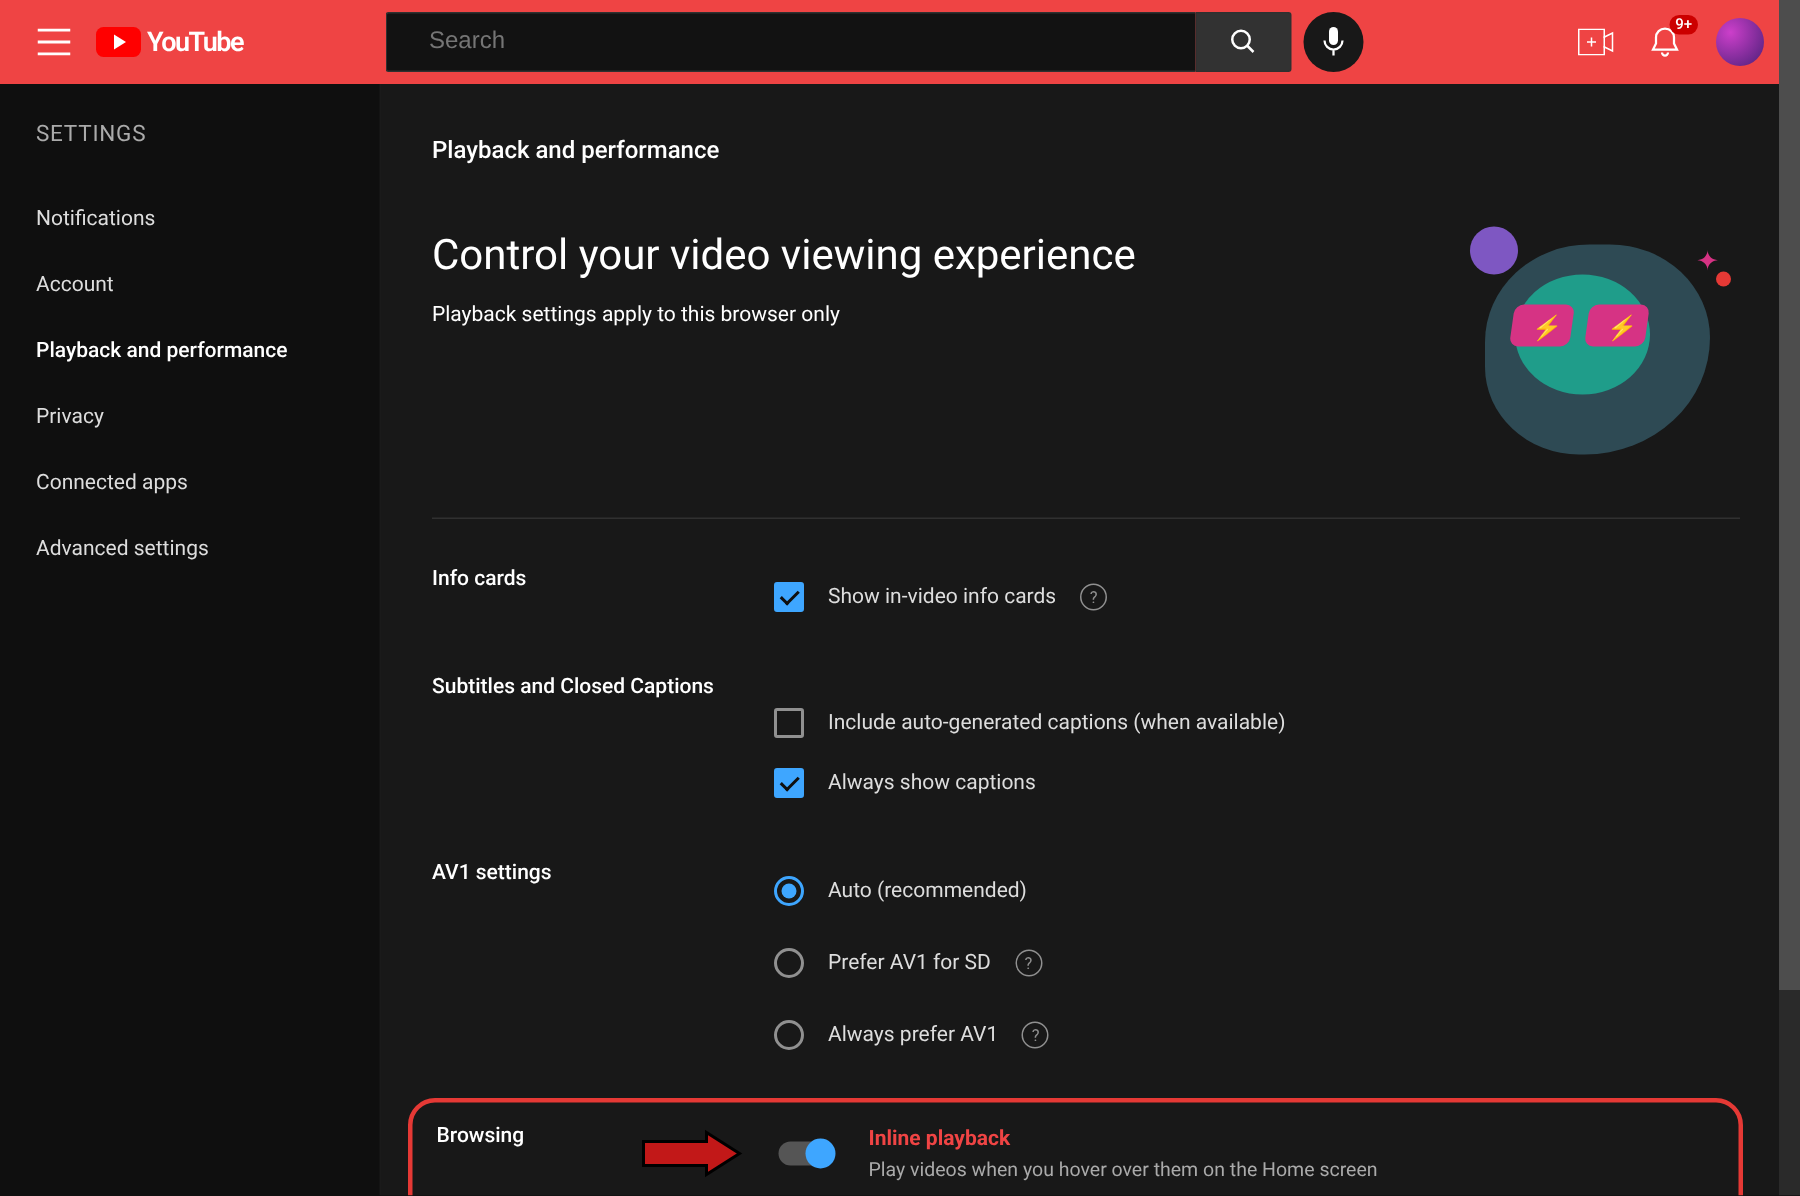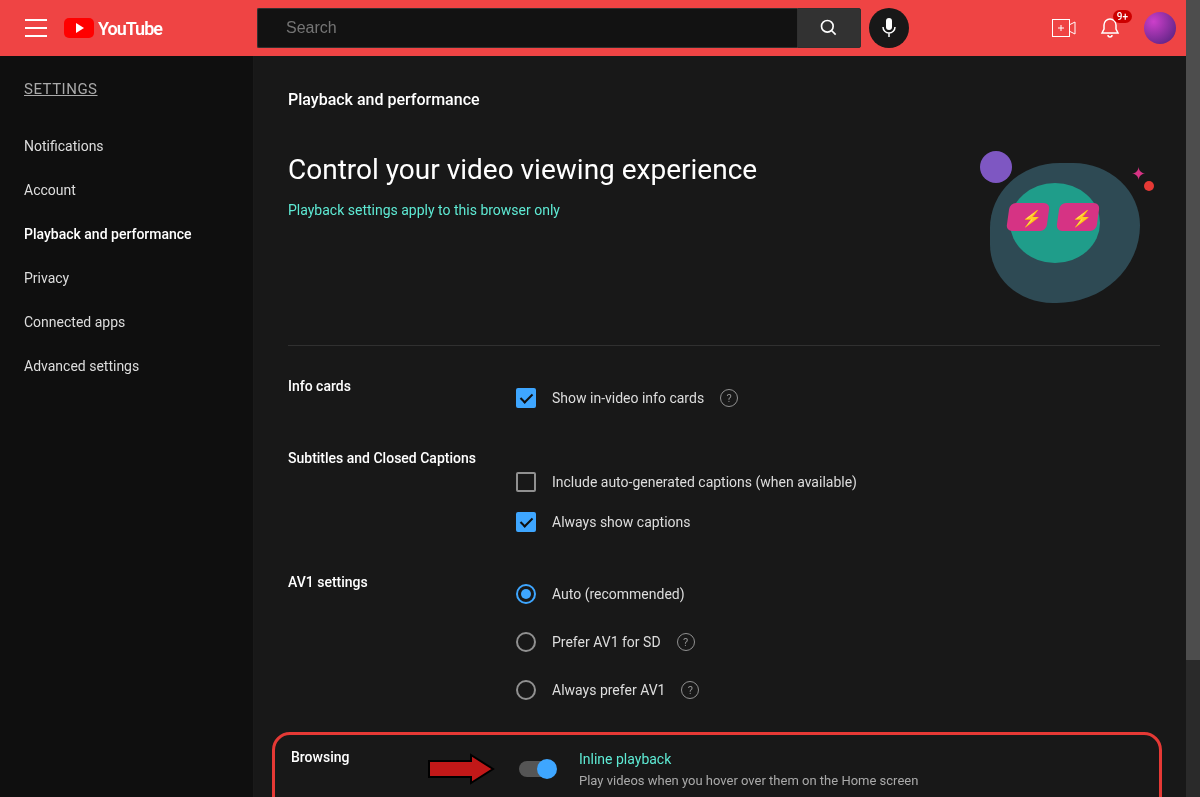--- a/index.html
+++ b/index.html
@@ -18,30 +18,30 @@
   .search-box input { width:100%; background:transparent; border:none; outline:none; color:#aaa; font-size:16px; }
   .search-btn { width:64px; height:40px; background:#323232; border:1px solid #303030; border-radius:0 2px 2px 0; display:flex; align-items:center; justify-content:center; cursor:pointer; }
   .mic-btn { width:40px; height:40px; border-radius:50%; background:#181818; margin-left:8px; display:flex; align-items:center; justify-content:center; cursor:pointer; }
   .hdr-right { position:absolute; right:24px; top:0; height:56px; display:flex; align-items:center; gap:22px; }
   .icon-btn { width:24px; height:24px; display:flex; align-items:center; justify-content:center; cursor:pointer; position:relative; }
   .badge { position:absolute; top:-6px; right:-10px; background:#cc0000; color:#fff; font-size:10px; font-weight:500; padding:1px 4px; border-radius:8px; }
   .avatar { width:32px; height:32px; border-radius:50%; background: radial-gradient(circle at 30% 30%, #cc3fca, #4a1f78); cursor:pointer; }
 
   
   .sidebar { position:absolute; top:56px; left:0; width:254px; bottom:0; background:#0f0f0f; padding:24px 0 0 24px; border-right:1px solid #1a1a1a; }
-  .side-title { color:#aaa; font-size:15px; letter-spacing:0.5px; margin-bottom:26px;text-decoration:underline; }
+  .side-title { color:#aaa; font-size:15px; letter-spacing:0.5px; margin-bottom:26px; }
   .side-item { font-size:14px; color:#ddd; padding:14px 0; cursor:pointer; }
   .side-item.active { color:#fff; font-weight:500; }
 
   
   .main { position:absolute; top:56px; left:254px; right:0; bottom:0; padding:34px 0 0 34px; overflow:hidden; background:#181818; }
   .page-title { font-size:16px; font-weight:500; color:#fff; }
   .hero { display:flex; align-items:flex-start; justify-content:space-between; padding-right:40px; margin-top:44px; }
   .hero h1 { font-size:28px; font-weight:400; color:#fff; }
-  .hero-sub { font-size:14px; color:#5eead4; margin-top:16px; }
+  .hero-sub { font-size:14px; color:#ffffff; margin-top:16px; }
   .illus { width:190px; height:150px; position:relative; flex-shrink:0; }
   .illus .blob { position:absolute; width:150px; height:140px; left:20px; top:10px; background:#2e4a54; border-radius:50% 48% 60% 45%; }
   .illus .head { position:absolute; width:90px; height:80px; left:40px; top:30px; background:#1f9d8a; border-radius:50%; }
   .illus .glasses { position:absolute; left:38px; top:50px; width:96px; height:30px; }
   .illus .lens { position:absolute; width:40px; height:28px; background:#d63384; border-radius:6px; transform:skewX(-8deg); }
   .illus .lens.l{left:0;} .illus .lens.r{left:50px;}
   .illus .bolt{position:absolute;left:14px;top:6px;color:#7e3fd1;font-size:16px;font-weight:700;}
   .illus .dot1{position:absolute;top:-2px;left:10px;width:32px;height:32px;background:#7e57c2;border-radius:50%;}
   .illus .dot2{position:absolute;top:28px;right:6px;width:10px;height:10px;background:#e53935;border-radius:50%;}
   .illus .plus{position:absolute;top:10px;right:14px;color:#d63384;font-size:18px;}
@@ -60,21 +60,21 @@
   .radio.on::after{ content:""; width:10px; height:10px; background:#3ea6ff; border-radius:50%; }
   .help { width:18px; height:18px; border:1.5px solid #909090; border-radius:50%; font-size:11px; color:#909090; display:flex; align-items:center; justify-content:center; cursor:pointer; }
 
   
   .highlight-box { border:3px solid #e53935; border-radius:18px; margin:22px 38px 0 -16px; padding:14px 16px 22px 16px; position:relative; }
   .highlight-box .section-row{ padding-top:0; }
   .arrow-annot { position:absolute; left:152px; top:18px; }
   .toggle { width:36px; height:16px; background:#555; border-radius:10px; position:relative; cursor:pointer; flex-shrink:0;}
   .toggle.on::after{ content:""; position:absolute; right:-2px; top:-2px; width:20px; height:20px; background:#3ea6ff; border-radius:50%; }
   .opt-col { display:flex; flex-direction:column; }
-  .opt-title { font-size:14px; font-weight:400; color:#5eead4; }
+  .opt-title { font-size:14px; font-weight:700; color:#ef4444; }
   .opt-desc { font-size:13px; color:#aaa; margin-top:6px; }
 
   .scrollbar { position:absolute; top:0; right:0; width:14px; height:100%; background:#2a2a2a; }
   .scrollbar-thumb { position:absolute; top:0; right:0; width:14px; height:660px; background:#4d4d4d; }
 
   svg { display:block; }
 </style>
 </head>
 <body>
 

